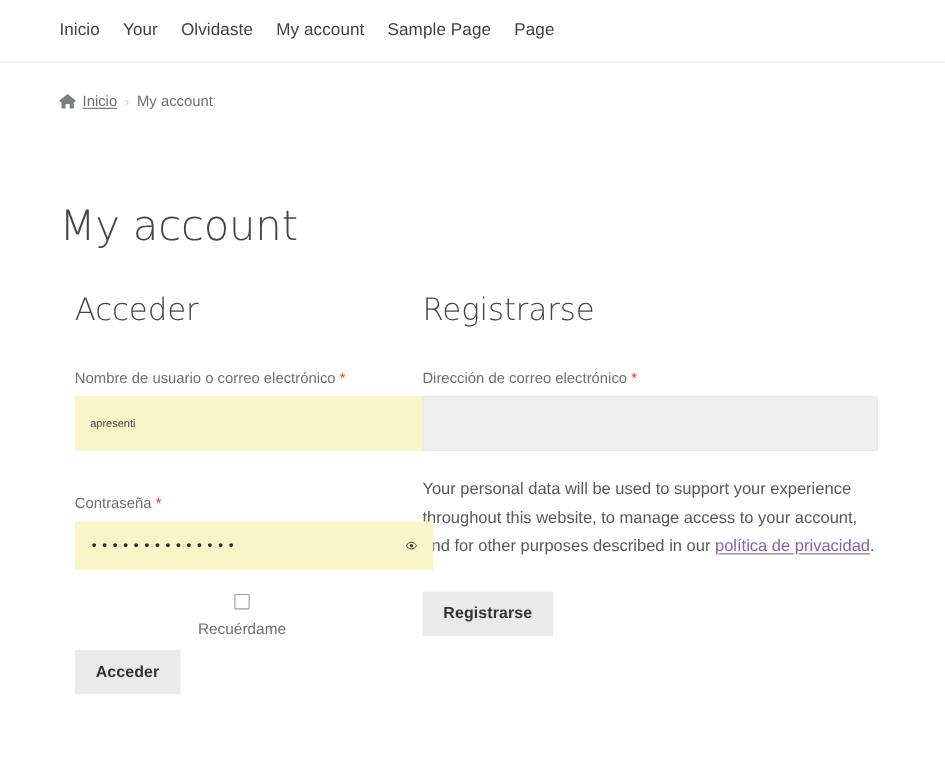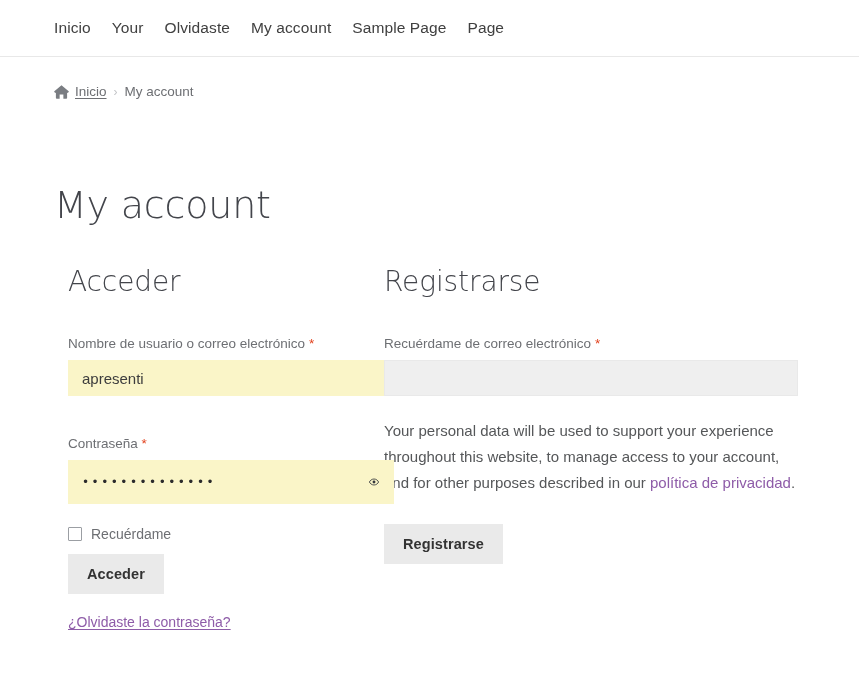--- a/index.html
+++ b/index.html
@@ -95,25 +95,25 @@
     color: #6d6f73;
     margin-bottom: 8px;
     line-height: 1.2;
     margin-top: 40px;
   }
   .req { color: #e2401c; font-size: 13.5px; }
 
   .text-input {
     display: block;
     width: 326px;
-    height: 36px;
+    height: 50px;
     border: none;
     outline: none;
     font-family: "Liberation Sans", sans-serif;
-    font-size: 15px;
+    font-size: 10px;
     color: #3d3d3d;
     padding: 0 14px;
     background: #faf5c8;
   }
   .text-input.autofill { background: #faf5c8; }
   .text-input.plain {
     width: 414px;
     background: #efefef;
     border: 1px solid #e9e9e9;
   }
@@ -144,20 +144,21 @@
     color: #33363b;
   }
 
   .field-block { margin-bottom: 22px; }
 
   .remember-row {
     display: flex;
     align-items: center;
     gap: 9px;
     margin: 13px 0 12px 0;
+    flex-direction: column;
   }
   .checkbox {
     width: 14px; height: 14px;
     border: 1px solid #9b9ea3;
     background: #fff;
     border-radius: 1px;
     flex: none;
     cursor: pointer;
   }
   .remember-label {
@@ -194,20 +195,21 @@
 
   .para {
     font-size: 15px;
     line-height: 1.72;
     color: #555759;
     margin: 0 0 22px 0;
     width: 414px;
   }
   .inline-link {
     color: #8e5ca8;
+    text-decoration: underline;
     text-underline-offset: 2px;
     cursor: pointer;
   }
   .register-btn { margin-top: 6px; }
 </style>
 </head>
 <body>
 
 <header class="site-header">
   <nav>
@@ -264,31 +266,28 @@
       </div>
     </div>
 
     <div class="remember-row">
       <span class="checkbox"></span>
       <span class="remember-label">Recuérdame</span>
     </div>
 
     <button class="btn">Acceder</button>
 
-    <div>
-      <a class="lost-link">¿Olvidaste la contraseña?</a>
-    </div>
   </section>
 
   <section class="col-right">
     <h2 class="section-title">Registrarse</h2>
 
     <div class="field-block">
       <label class="field-label">
-        <span>Recuérdame de correo electrónico</span>
+        <span>Dirección de correo electrónico</span>
         <span class="req">*</span>
       </label>
       <input class="text-input plain" type="email" value="" style="">
     </div>
 
 
     <p class="para"><span>Your personal data will be used to support your experience throughout this website, to manage access to your account, and for other purposes described in our </span><a class="inline-link">política de privacidad</a><span>.</span></p>
 
     <button class="btn register-btn">Registrarse</button>
   </section>

